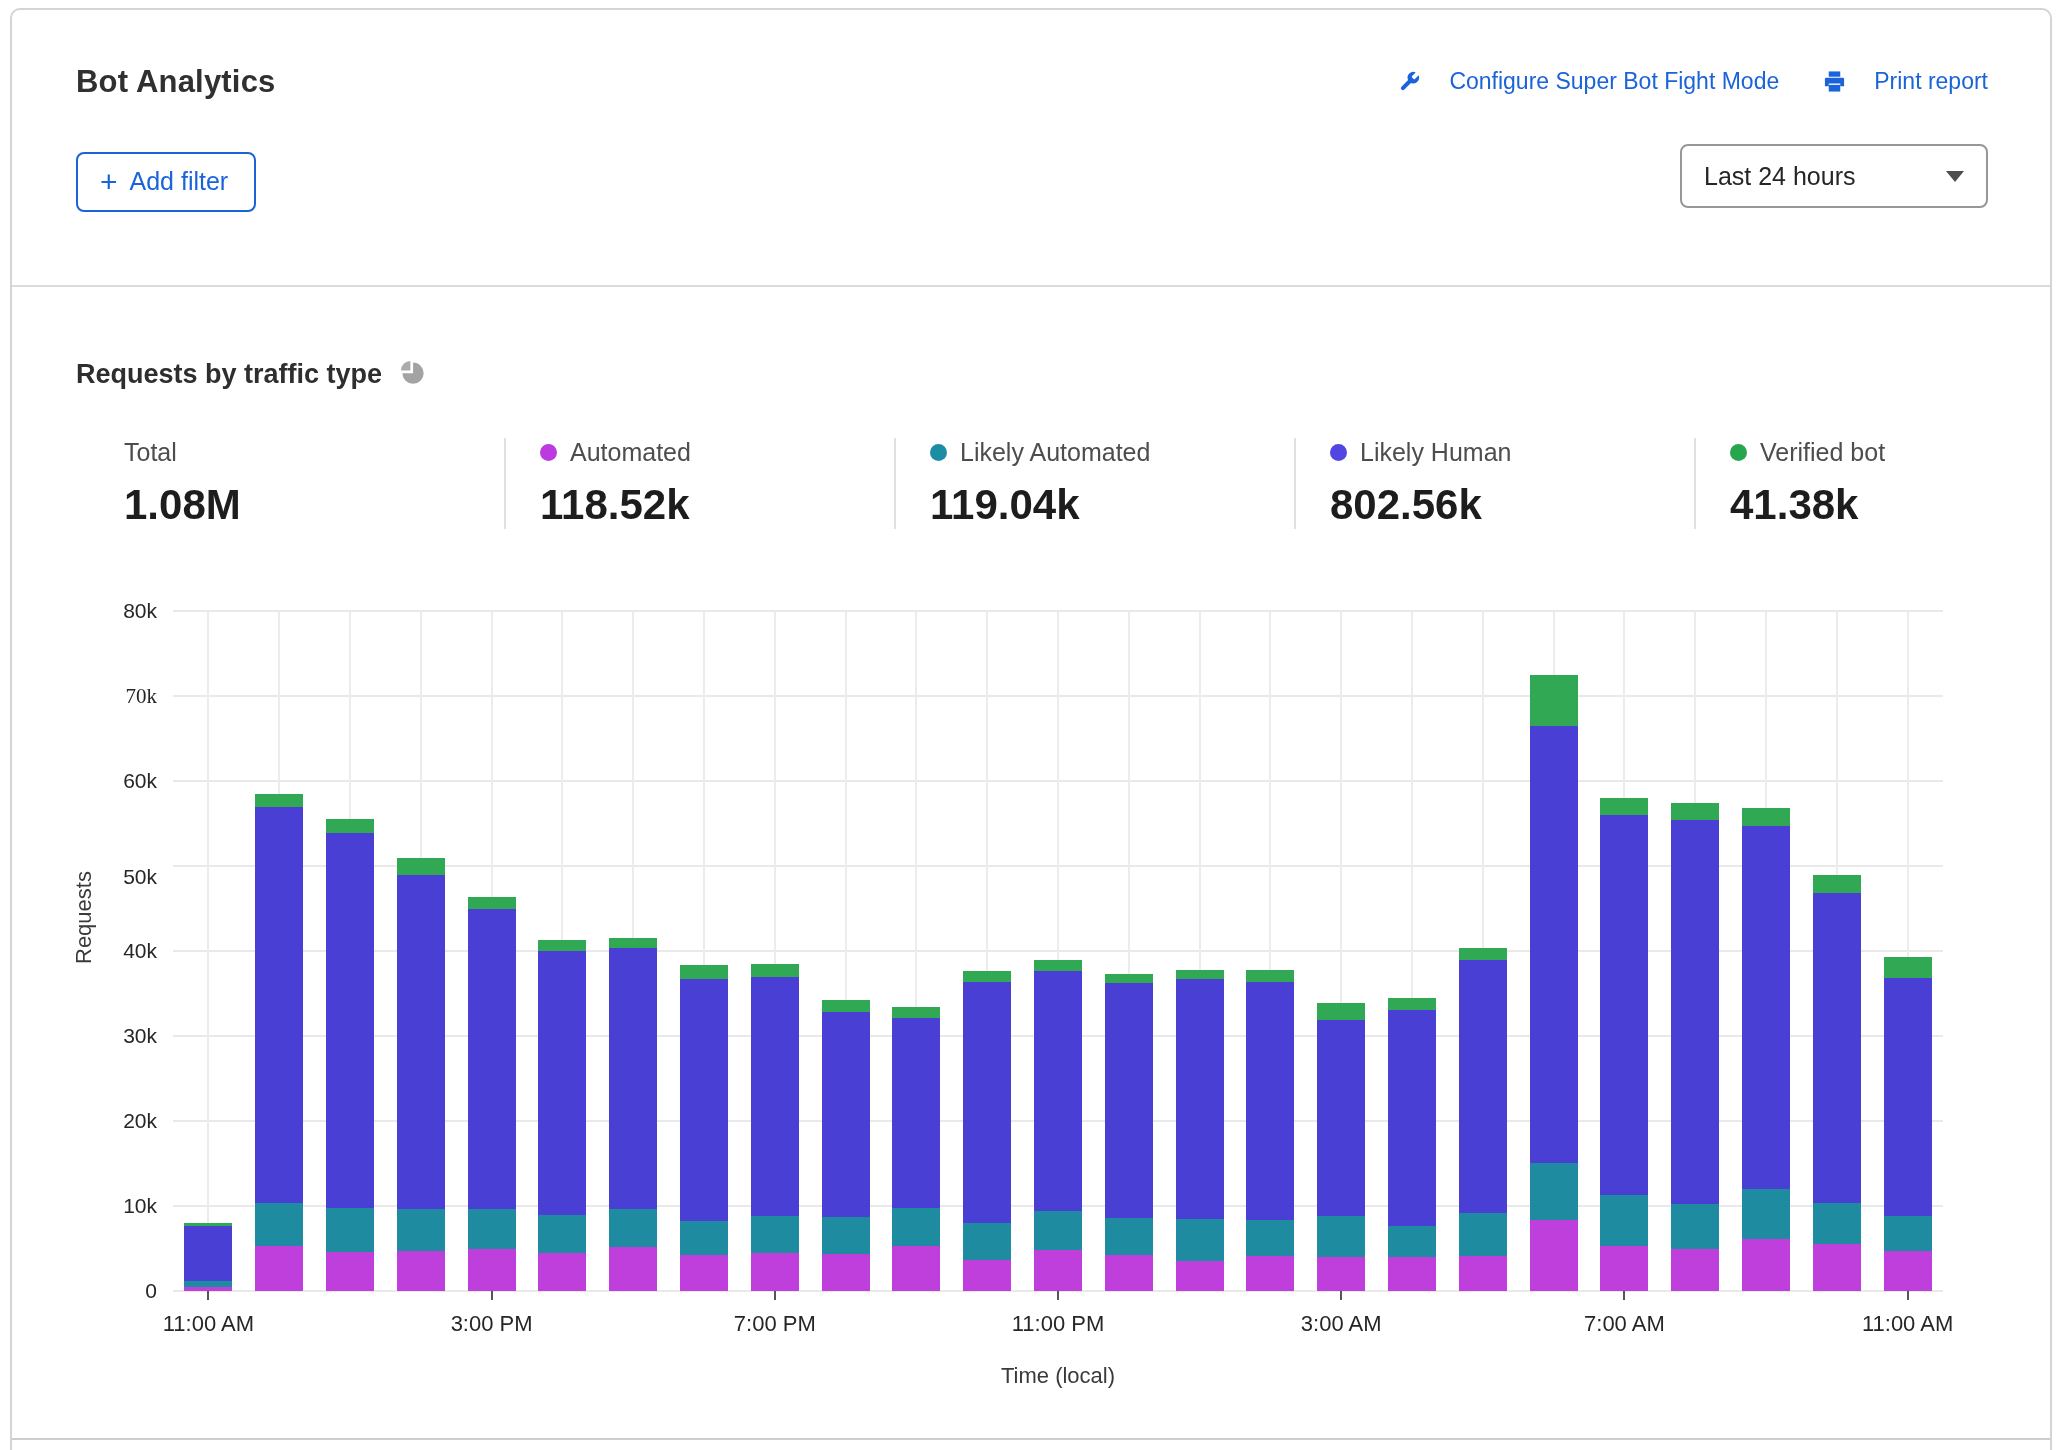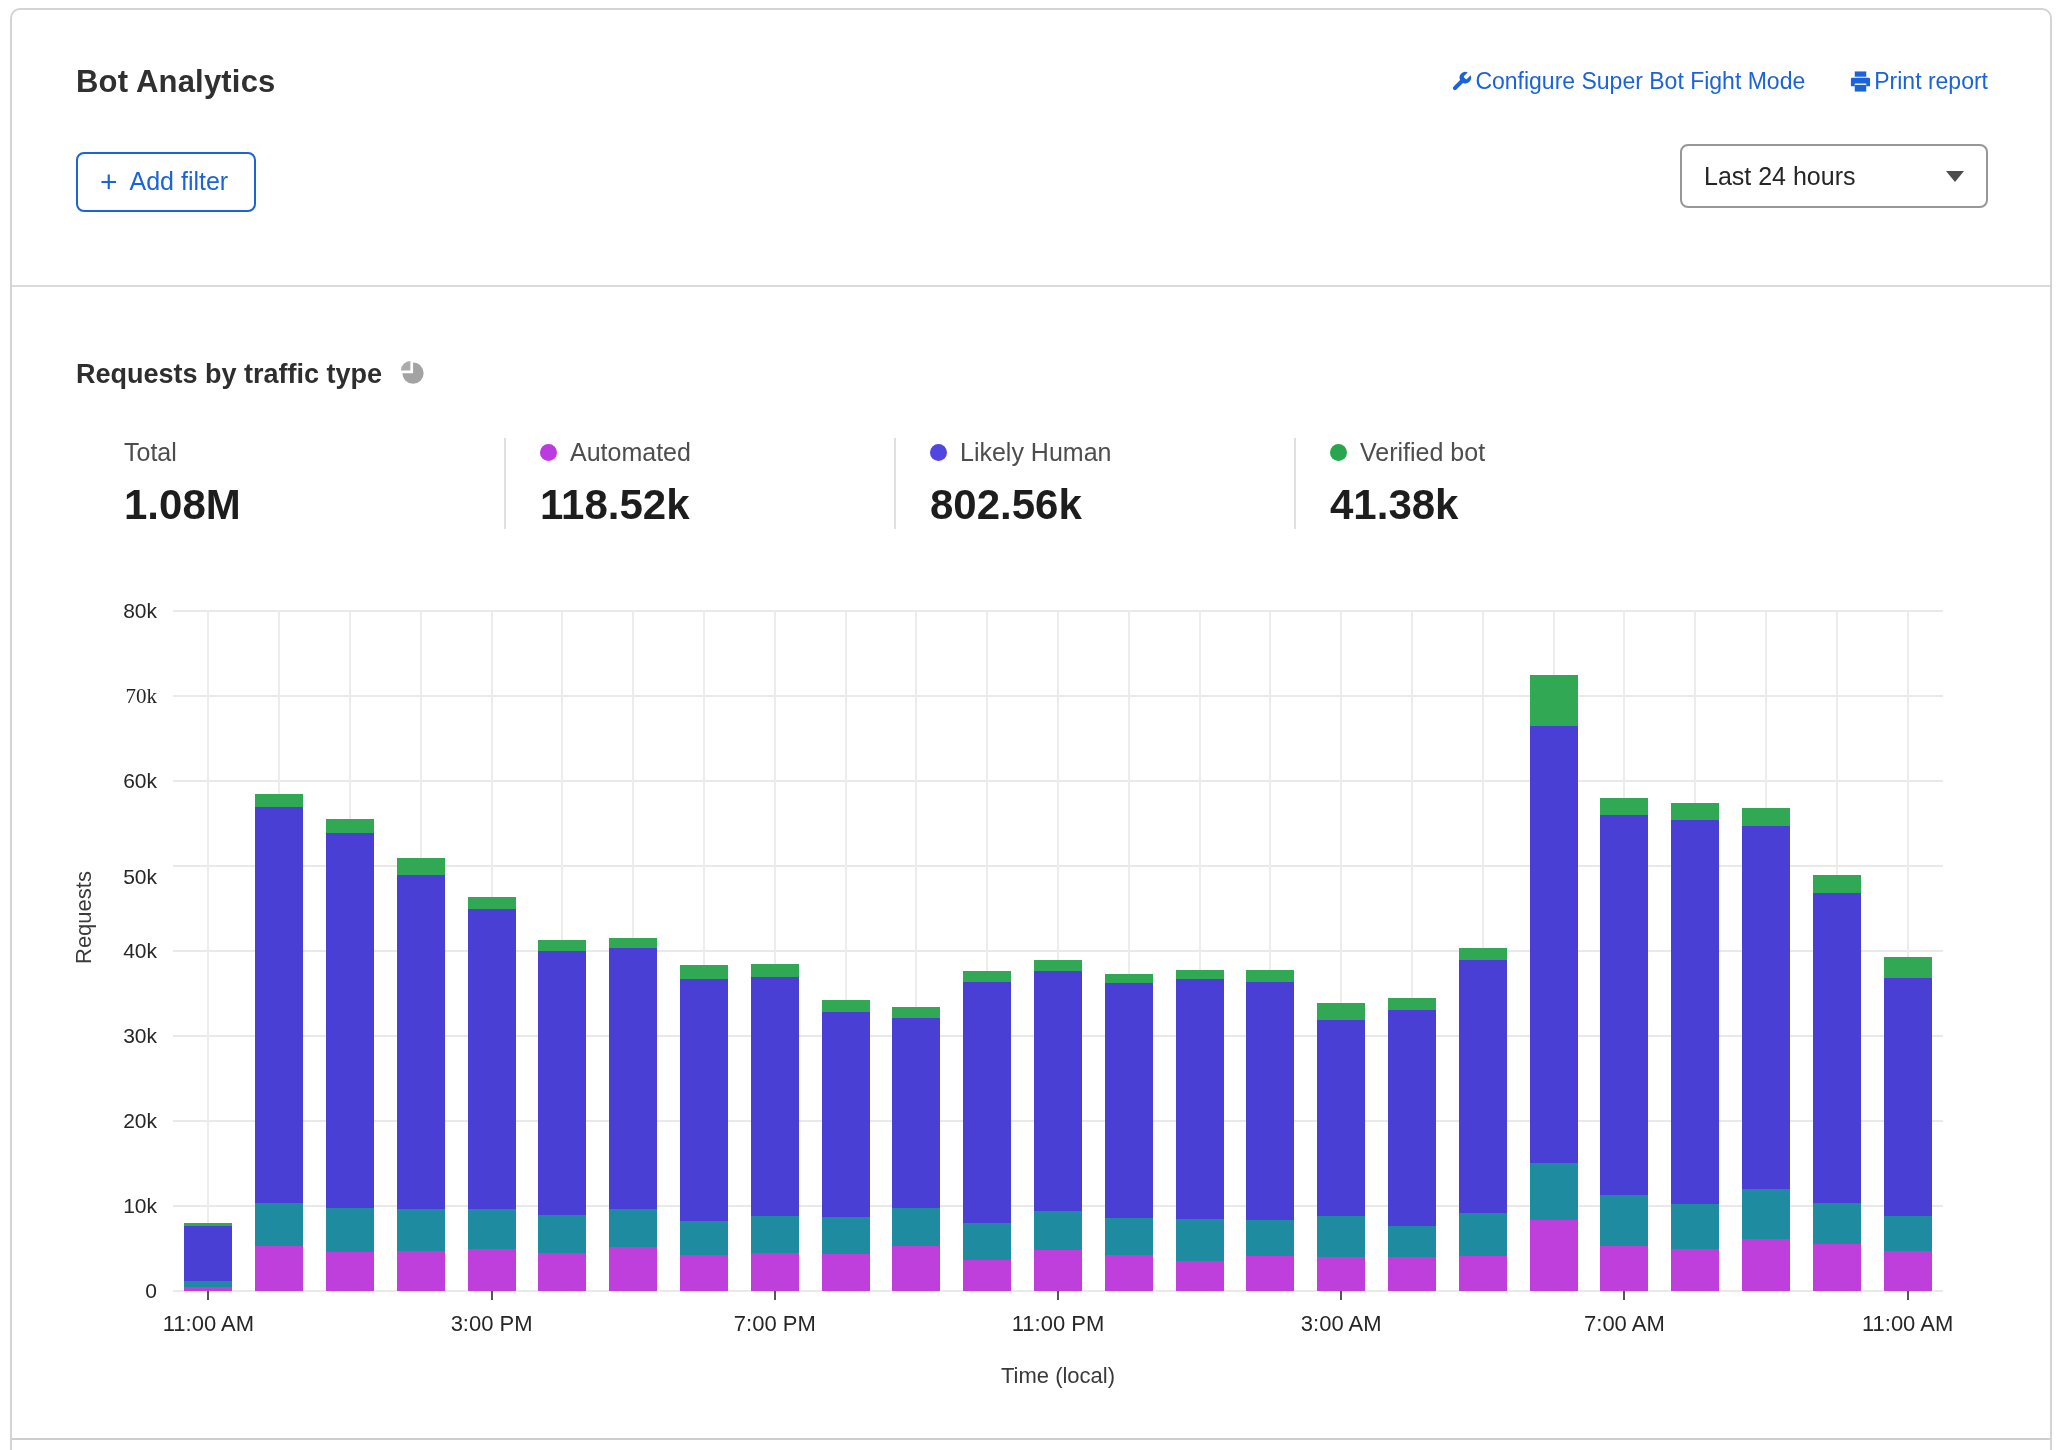--- a/index.html
+++ b/index.html
@@ -5,21 +5,21 @@
   * { margin:0; padding:0; box-sizing:border-box; }
   html,body { width:2062px; height:1450px; background:#fff; overflow:hidden;
     font-family:"Liberation Sans", sans-serif; }
   .card { position:absolute; left:10px; top:8px; width:2042px; height:1460px;
     background:#fff; border:2px solid #d4d4d4; border-radius:10px; }
 
   
   .card-header { position:relative; padding:54px 64px 0 64px; height:275px; }
   .page-title { font-size:31px; font-weight:700; color:#303030; letter-spacing:.2px; }
   .header-links { position:absolute; top:58px; right:62px; display:flex; gap:44px; align-items:center; }
-  .hlink { display:flex; align-items:center; gap:2px; color:#1a63d9; font-size:23px;
+  .hlink { display:flex; align-items:center; gap:28px; color:#1a63d9; font-size:23px;
     text-decoration:none; cursor:pointer; }
   .hlink svg { display:block; }
   .filter-row { position:relative; margin-top:52px; }
   .add-filter-btn { display:inline-flex; align-items:center; gap:12px; background:#fff;
     border:2px solid #1a63d9; border-radius:8px; color:#1a63d9; font-size:25px;
     padding:13px 26px 14px 22px; cursor:pointer; font-family:inherit; }
   .plus-glyph { font-size:30px; line-height:22px; font-weight:400; }
   .time-select { position:absolute; right:-2px; top:-8px; width:308px; height:64px;
     border:2px solid #979797; border-radius:8px; background:#fff; display:flex;
     align-items:center; justify-content:space-between; padding:0 22px 0 22px;
@@ -120,20 +120,27 @@
           <span class="stat-label">Total</span>
         </div>
         <div class="stat-value">1.08M</div>
       </div>
       <div class="stat">
         <div class="stat-label-row">
           <span class="stat-dot" style="background: rgb(187, 59, 224);"></span>
           <span class="stat-label">Automated</span>
         </div>
         <div class="stat-value">118.52k</div>
+      </div>
+      <div class="stat">
+        <div class="stat-label-row">
+          <span class="stat-dot" style="background: rgb(29, 141, 166);"></span>
+          <span class="stat-label">Likely Automated</span>
+        </div>
+        <div class="stat-value">119.04k</div>
       </div>
       <div class="stat">
         <div class="stat-label-row">
           <span class="stat-dot" style="background: rgb(82, 70, 226);"></span>
           <span class="stat-label">Likely Human</span>
         </div>
         <div class="stat-value">802.56k</div>
       </div>
       <div class="stat">
         <div class="stat-label-row">

